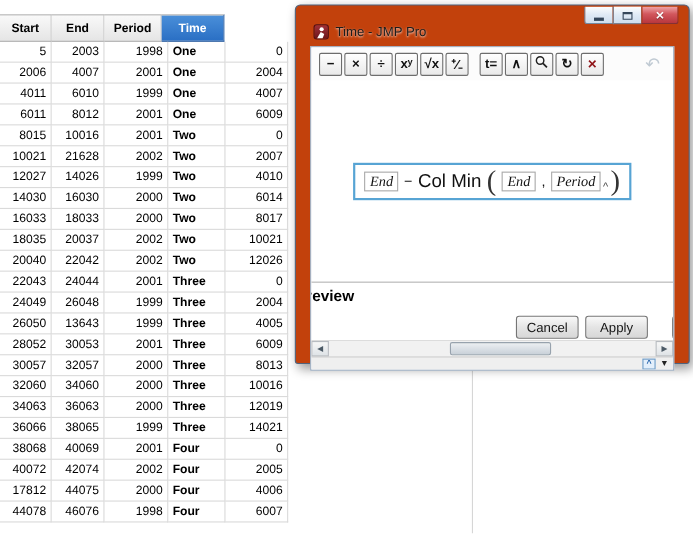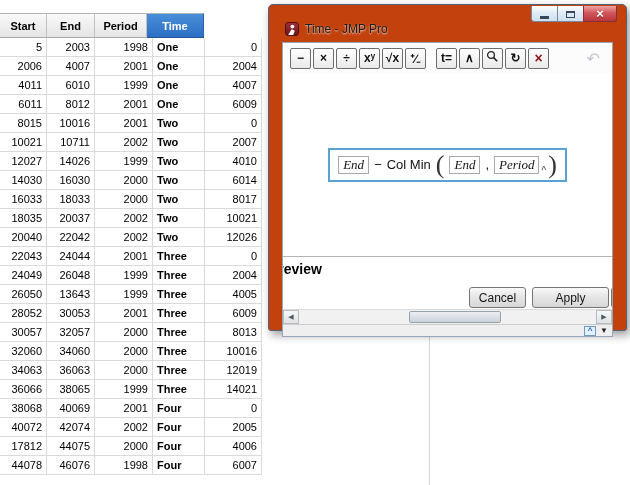--- a/index.html
+++ b/index.html
@@ -56,34 +56,34 @@
   .tb.del { color:#8f1418; font-size:14px; font-weight:700; }
   .undo-glyph { position:absolute; right:12px; top:6px; font-size:16px; color:#c0cad3; }
 
   
   .canvas { height:183px; display:flex; align-items:center; justify-content:center; background:#fff; }
   .formula-sel { display:inline-flex; align-items:center; gap:5px; border:2px solid #57a4d4;
     padding:4px 8px; background:#fff; }
   .tok { border:1px solid #a9a9a9; padding:0 4px; height:18px; line-height:17px;
     font:italic 13px "Liberation Serif", serif; color:#111; background:#fff; }
   .op { font-size:13px; color:#111; }
-  .fn { font-size:13px; color:#111; }
+  .fn { font-size:17px; color:#111; }
   .paren { font-family:"Liberation Serif", serif; font-size:26px; font-weight:400; color:#333;
     line-height:22px; }
   .caret-mark { font-size:10px; color:#444; align-self:flex-end; margin:0 -3px 0 -3px; }
 
   
   .pane { height:53px; border-top:1px solid #b3b3b3; position:relative; overflow:hidden; background:#fff; }
   .preview-label { position:absolute; left:-14px; top:4px; font-size:14px; font-weight:bold; color:#000; }
   .dlg-btn { position:absolute; top:30px; height:21px; font-size:12px; color:#151515;
     background:linear-gradient(#f9f9f9,#e5e5e5 48%,#d7d7d7); border:1px solid #757575;
     border-radius:3px; cursor:default; }
   .btn-ok     { left:120px; width:60px; }
   .btn-cancel { left:186px; width:57px; }
-  .btn-apply  { left:249px; width:77px; }
+  .btn-apply  { left:249px; width:57px; }
   .btn-help   { left:328px; width:56px; }
 
   
   .sb { height:15px; display:flex; background:#f1f1f1; border-top:1px solid #dcdcdc; }
   .sb-btn { width:16px; height:100%; display:flex; align-items:center; justify-content:center;
     font-size:7px; color:#4c5a66; background:linear-gradient(#f7f7f7,#dfe3e7);
     border:1px solid #b8bcc1; padding:0; }
   .sb-track { flex:1; position:relative; }
   .sb-thumb { position:absolute; left:110px; width:92px; top:1px; bottom:1px;
     background:linear-gradient(#eceff2,#c9d1d9); border:1px solid #97a2ad; border-radius:2px; }
@@ -143,21 +143,21 @@
       <div class="tr">
         <span class="td c0 num">8015</span>
         <span class="td c1 num">10016</span>
         <span class="td c2 num">2001</span>
         <span class="td c3 txt">Two</span>
         <span class="td c4 num">0</span>
       </div>
 
       <div class="tr">
         <span class="td c0 num">10021</span>
-        <span class="td c1 num">10711</span>
+        <span class="td c1 num">21628</span>
         <span class="td c2 num">2002</span>
         <span class="td c3 txt">Two</span>
         <span class="td c4 num">2007</span>
       </div>
 
       <div class="tr">
         <span class="td c0 num">12027</span>
         <span class="td c1 num">14026</span>
         <span class="td c2 num">1999</span>
         <span class="td c3 txt">Two</span>

